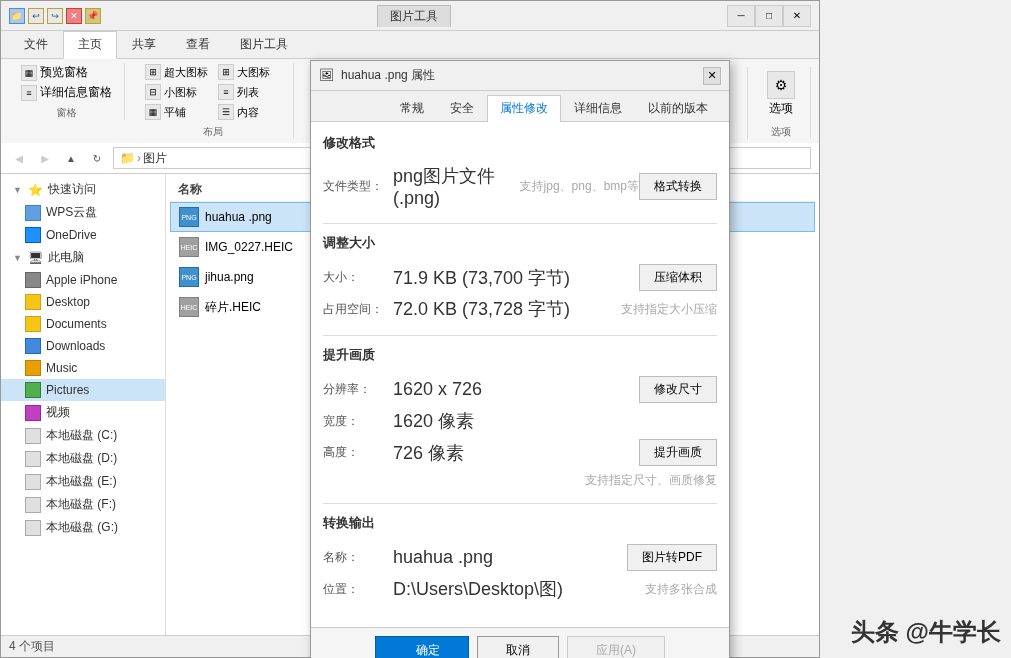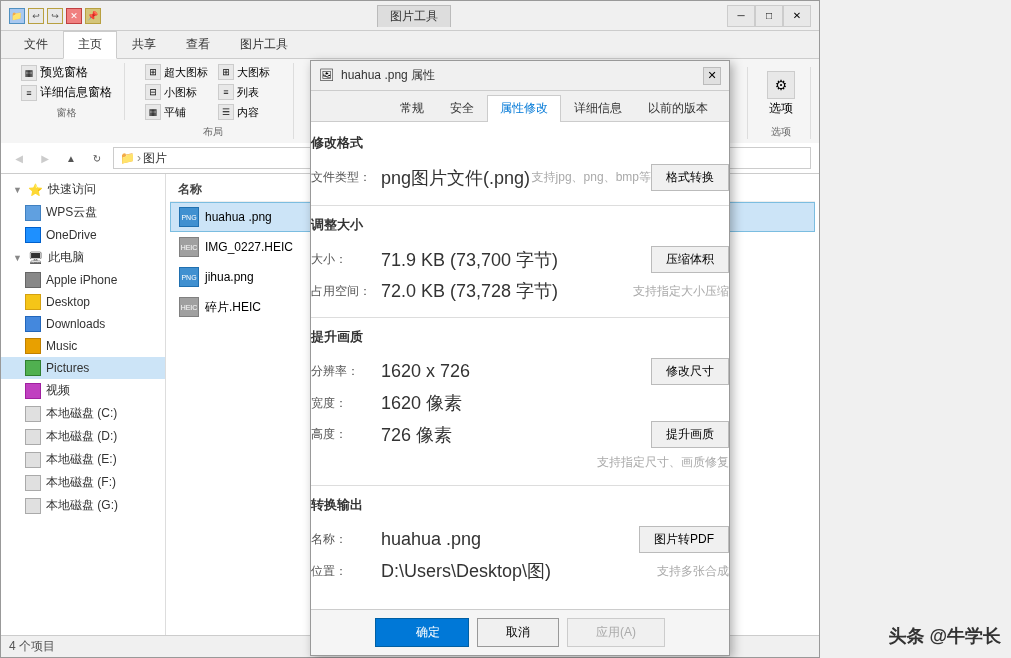--- a/index.html
+++ b/index.html
@@ -247,21 +247,21 @@
     .dialog-tab.active {
       background: white;
       border-color: #ccc;
       border-bottom-color: white;
       margin-bottom: -1px;
       color: #0078d7;
     }
 
     
     .dialog-content {
-      padding: 12px 0;
+      padding: 12px 12px;
       min-height: 420px;
     }
     .dialog-section {
       margin-bottom: 14px;
     }
     .dialog-section-title {
       font-size: 13px;
       font-weight: bold;
       color: #333;
       margin-bottom: 8px;
@@ -319,21 +319,21 @@
       background: #f0f0f0;
     }
     .footer-btn.primary { background: #0078d7; color: white; border-color: #005fa3; padding-left: 40px; }
     .footer-btn.disabled { color: #aaa; border-color: #ccc; cursor: default; }
 
     
     .watermark {
       position: absolute;
       bottom: 10px;
       right: 10px;
-      font-size: 18px;
+      font-size: 24px;
       color: #333;
       font-weight: bold;
     }
   </style>
 </head>
 <body>
 
 <div class="explorer-window">
 
   <div class="title-bar">
@@ -468,20 +468,24 @@
       </div>
       <div class="sidebar-item indent1">
         <div class="sidebar-item-icon si-phone"></div>
         <span>Apple iPhone</span>
       </div>
       <div class="sidebar-item indent1">
         <div class="sidebar-item-icon si-folder"></div>
         <span>Desktop</span>
       </div>
       <div class="sidebar-item indent1">
+        <div class="sidebar-item-icon si-folder"></div>
+        <span>Documents</span>
+      </div>
+      <div class="sidebar-item indent1">
         <div class="sidebar-item-icon si-folder-down"></div>
         <span>Downloads</span>
       </div>
       <div class="sidebar-item indent1">
         <div class="sidebar-item-icon si-music"></div>
         <span>Music</span>
       </div>
       <div class="sidebar-item indent1 selected">
         <div class="sidebar-item-icon si-pics"></div>
         <span>Pictures</span>

